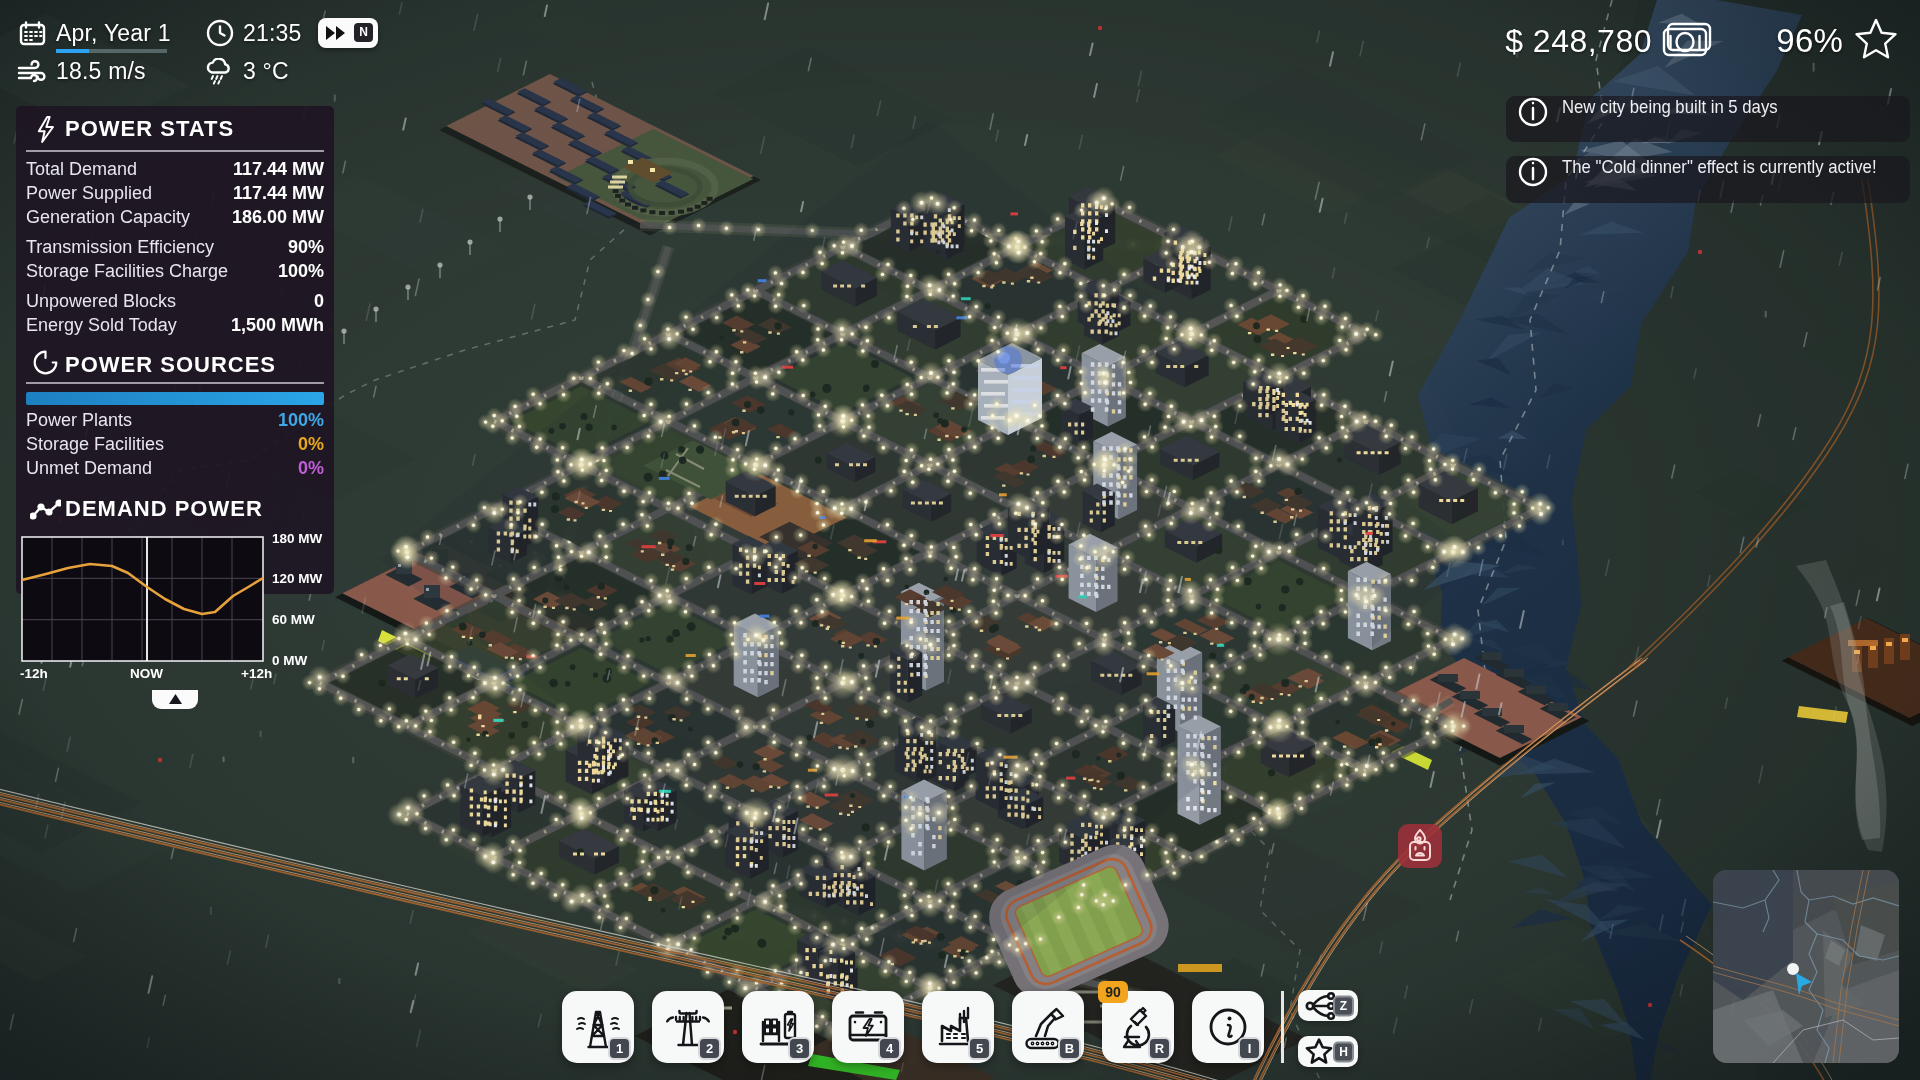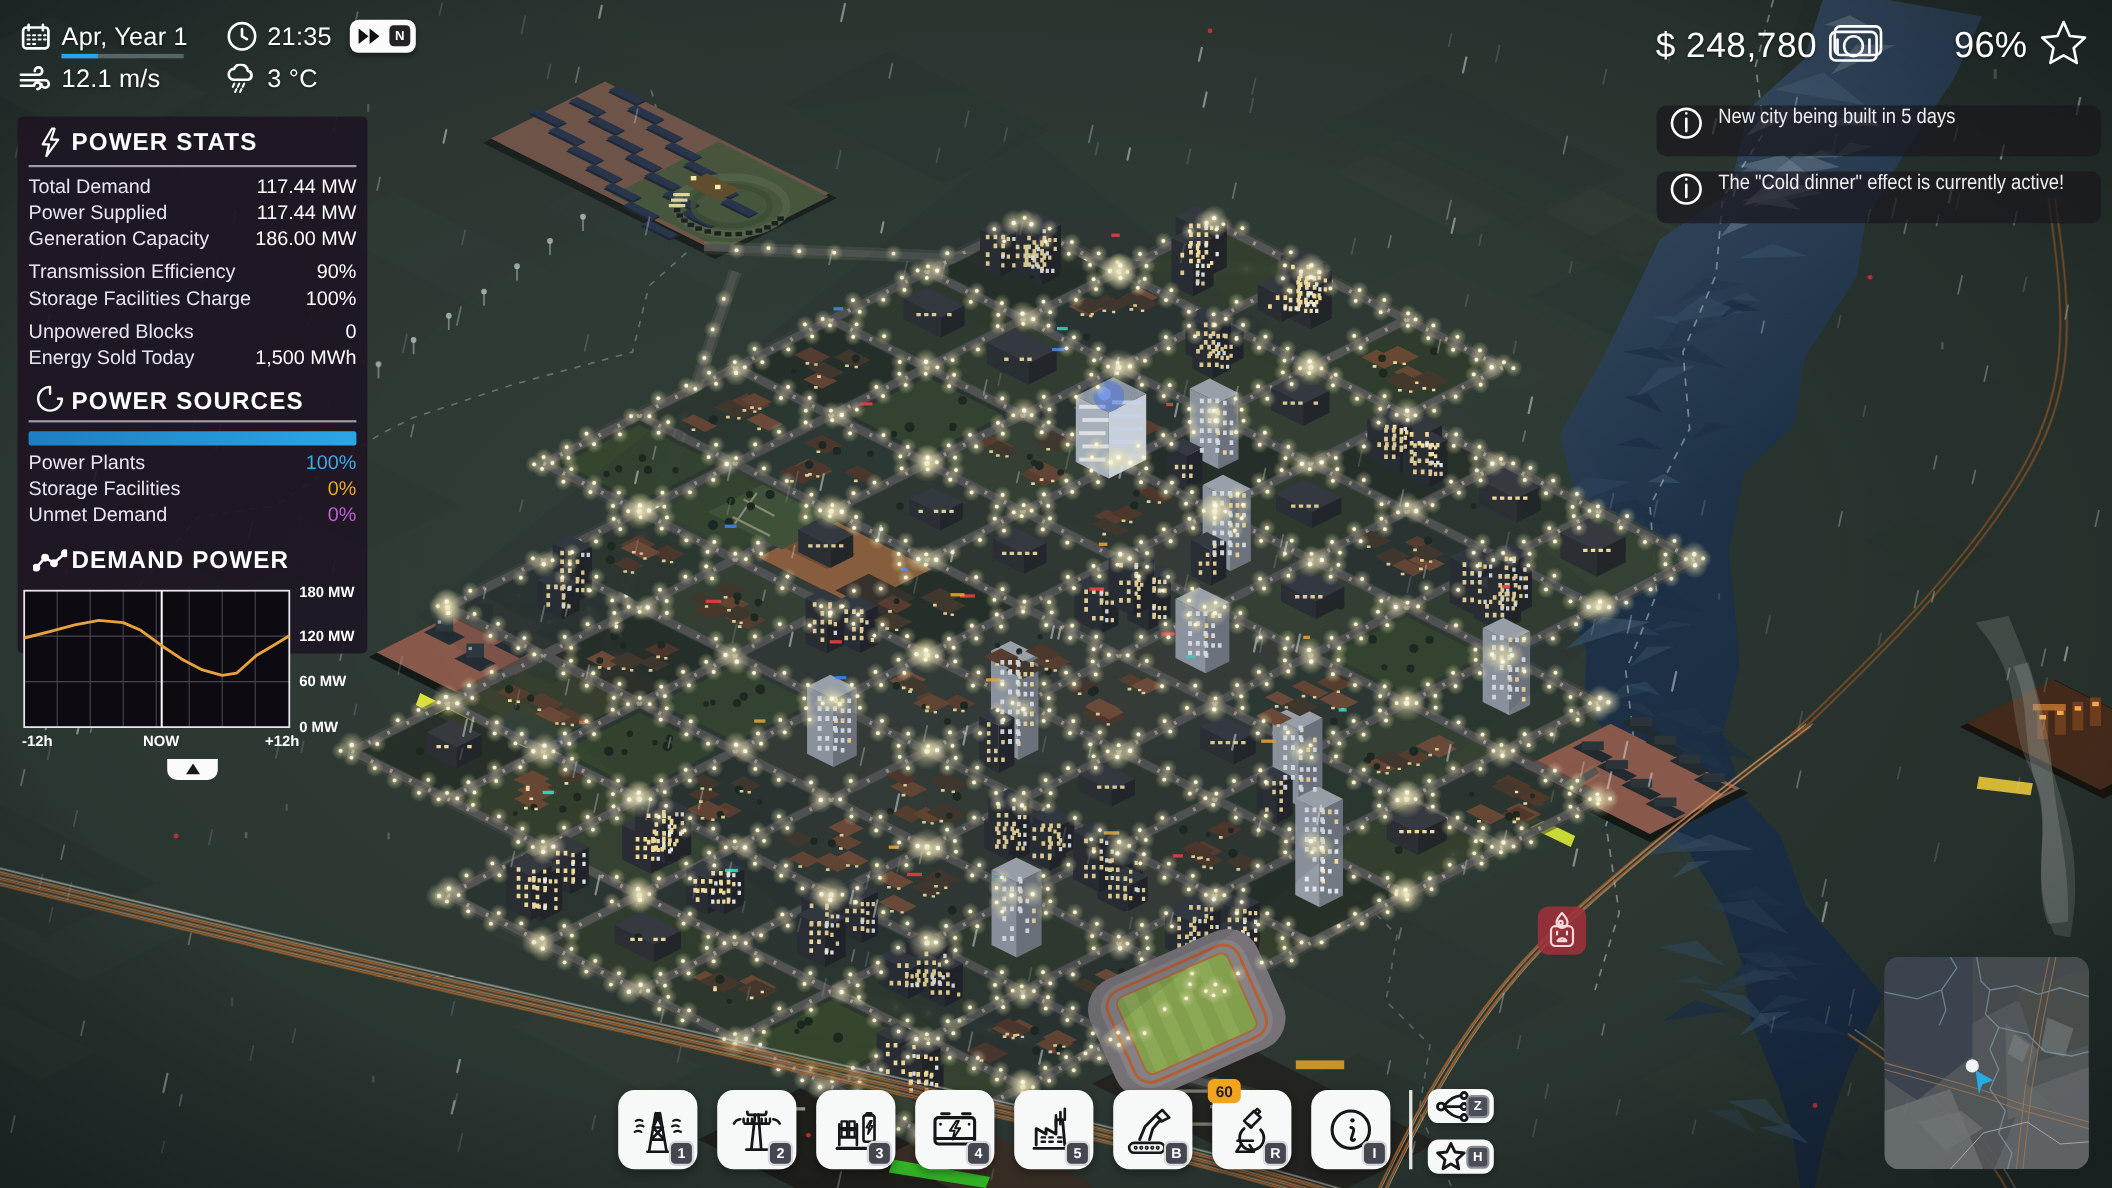--- a/index.html
+++ b/index.html
@@ -7,21 +7,21 @@
 .abs{position:absolute}
 .ic{stroke:#fff;fill:none;stroke-width:2.4;stroke-linecap:round;stroke-linejoin:round}
 
 .tl-txt{font-weight:normal;color:#fff;font-size:23px;letter-spacing:.2px;
  text-shadow:0 1px 3px rgba(0,0,0,.55)}
 
 #panel{left:16px;top:106px;width:318px;height:488px;background:rgba(30,22,36,.93);
  border-radius:5px;color:#fff}
 .ph{position:absolute;left:49px;font-weight:bold;font-size:22px;letter-spacing:1px;color:#fff}
 .prow{position:absolute;left:10px;right:10px;height:24px;font-size:18px;color:#e8e6ec}
-.prow b{position:absolute;right:0;top:0;color:#fff;font-weight:normal}
+.prow b{position:absolute;right:0;top:0;color:#fff;font-weight:bold}
 
 .notif{position:absolute;height:46px;background:rgba(25,24,30,.72);border-radius:9px;
  color:#efeff2;font-size:19px;display:flex;white-space:nowrap}
 
 .tb{position:absolute;width:72px;height:72px;background:#f7f8f8;border-radius:15px;
  box-shadow:0 3px 8px rgba(0,0,0,.35)}
 .tb svg{position:absolute;left:50%;top:50%;transform:translate(-50%,-50%)}
 .key{position:absolute;right:3px;bottom:3px;width:23px;height:23px;background:#434750;
  border:2px solid #d8d8dc;border-radius:6px;color:#fff;font-size:13px;font-weight:bold;
  text-align:center;line-height:19px}
@@ -2120,21 +2120,21 @@
           <path d="M6,11 h2 M11,11 h2 M16,11 h2 M21,11 h1.5 M6,15 h2 M11,15 h2 M16,15 h2 M21,15 h1.5 M6,19 h2 M11,19 h2"></path>
         </g>
       </svg></div>
 <div class="abs tl-txt" style="left:56px;top:20px">Apr, Year 1</div>
 <div class="abs" style="left:56px;top:49px;width:111px;height:3.5px;background:rgba(150,170,175,.45)">
   <div style="width:33px;height:100%;background:#2ba3f2"></div>
     </div>
 <div class="abs" style="left:17px;top:60px"><svg width="30" height="24" viewBox="0 0 30 24" class="ic" stroke-width="2.2">
         <path d="M2,8 h16 a3.4,3.4 0 1 0 -3.4,-3.4 M2,13 h22 a3.4,3.4 0 1 1 -3.4,3.4 M2,18 h12 a3,3 0 1 1 3,3"></path>
       </svg></div>
-<div class="abs tl-txt" style="left:56px;top:58px;font-size:23px">12.1 m/s</div>
+<div class="abs tl-txt" style="left:56px;top:58px;font-size:23px">18.5 m/s</div>
 <div class="abs" style="left:206px;top:19px"><svg width="28" height="28" viewBox="0 0 28 28" class="ic">
         <circle cx="14" cy="14" r="12"></circle>
         <path d="M14,7.5 V14 L18.5,16.5"></path>
       </svg></div>
 <div class="abs tl-txt" style="left:243px;top:20px">21:35</div>
 <div class="abs" style="left:205px;top:58px"><svg width="28" height="28" viewBox="0 0 28 28" class="ic">
         <path d="M7,14.5 a5,5 0 0 1 .8-9.9 a6.5,6.5 0 0 1 12.4,1.6 a4.3,4.3 0 0 1 .5,8.3 Z"></path>
         <g stroke-width="1.9">
           <path d="M8,18 l-1.4,3 M12.5,18 l-1.4,3 M17,18 l-1.4,3 M10,23 l-1.2,2.6 M14.5,23 l-1.2,2.6"></path>
         </g>
@@ -2311,21 +2311,21 @@
     </div>
 <div class="tb" style="left:1102px;top:991px">
       <svg width="46" height="46" viewBox="0 0 46 46" fill="none" stroke="#15161a" stroke-width="2.4" stroke-linecap="round" stroke-linejoin="round">
         <path d="M25,6 l6,6 l-9,9 l-6,-6 Z" stroke-width="2.4"></path>
         <path d="M20,18 l3,3 M28,9 l-2.5,-2.5 l2.5,-2.5 l2.5,2.5 Z" stroke-width="2.2"></path>
         <path d="M16,22 a11,11 0 1 0 15,1" stroke-width="2.6"></path>
         <path d="M10,33 h14 M13,37 l-4,6 M10,43 h14 M21,37 l4,6" stroke-width="2.4"></path>
       </svg>
       <div class="key">R</div>
  <div style="position:absolute;left:-4px;top:-10px;width:30px;height:22px;background:#f2a41c;border-radius:6px;
-  color:#222;font-size:14px;font-weight:bold;text-align:center;line-height:22px">60</div>
+  color:#222;font-size:14px;font-weight:bold;text-align:center;line-height:22px">90</div>
     </div>
 <div class="tb" style="left:1192px;top:991px">
       <svg width="46" height="46" viewBox="0 0 46 46" fill="none" stroke="#15161a" stroke-width="2.6" stroke-linecap="round" stroke-linejoin="round">
         <circle cx="23" cy="23" r="17" stroke-width="2.8"></circle>
         <path d="M23,21 c3,0 3,2 2,5 l-1.5,5 c-0.6,2 2,2.4 3,0.8" stroke-width="2.6"></path>
         <circle cx="24.5" cy="14.5" r="2" fill="#15161a" stroke="none"></circle>
       </svg>
       <div class="key">I</div>
     </div>
 <div class="abs" style="left:1281px;top:991px;width:2.5px;height:72px;background:#f0f0f0;opacity:.95"></div>

